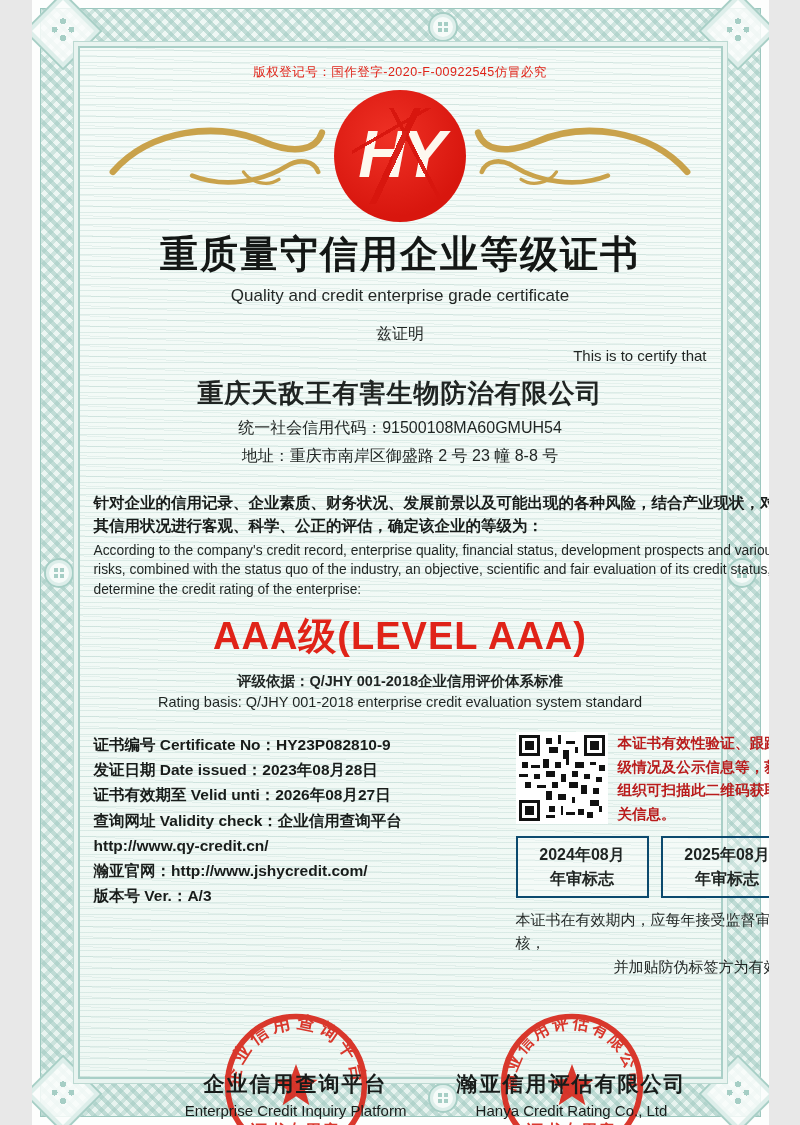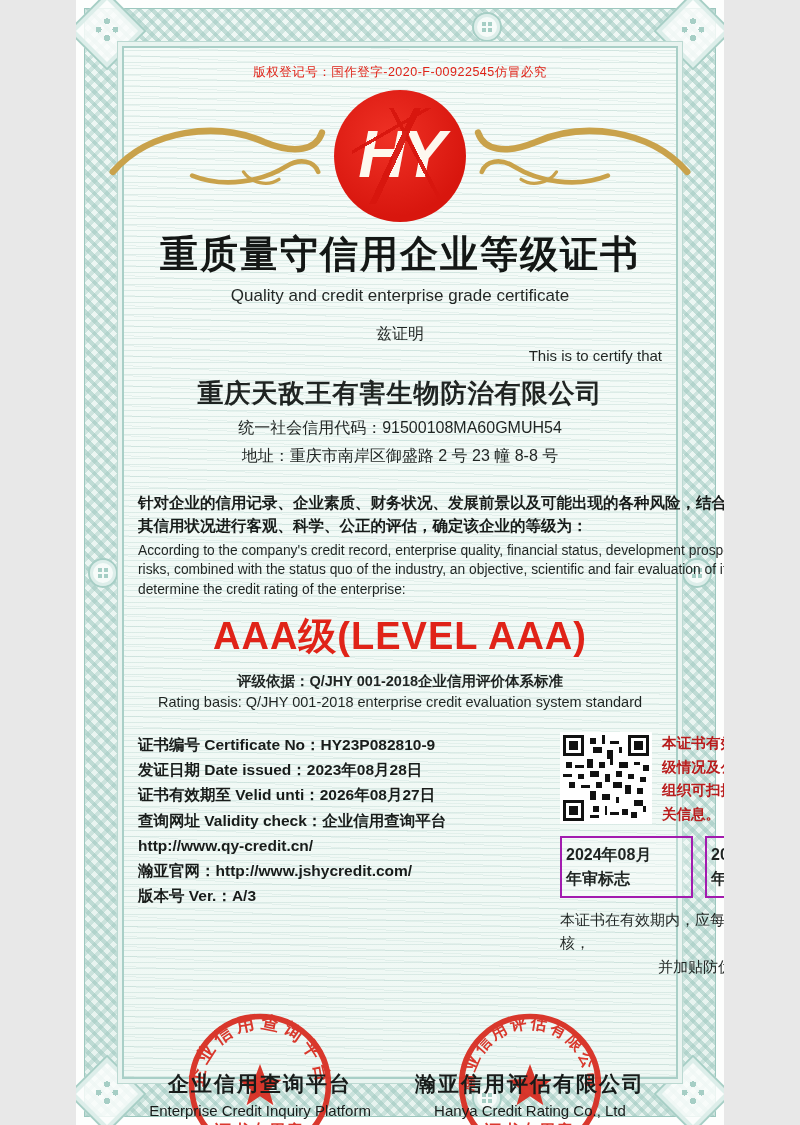--- a/index.html
+++ b/index.html
@@ -1,17 +1,17 @@
 <!DOCTYPE html>
 <html><head>
 <meta charset="utf-8">
 <style>
   html,body{margin:0;padding:0;background:#e8e8e8;}
   .page{
-    position:relative;width:648px;height:1125px;margin:0 auto;overflow:hidden;
+    position:relative;width:737px;height:1125px;margin:0 auto;overflow:hidden;
     background:#fdfefd;
     font-family:"Liberation Sans","DejaVu Sans",sans-serif;color:#1f2422;
   }
   
   .band{
     position:absolute;inset:8px;
     border:1px solid #9cc7be;
     background:
       repeating-linear-gradient(45deg, rgba(156,199,190,.55) 0 4px, rgba(255,255,255,0) 4px 9px),
       repeating-linear-gradient(-45deg, rgba(156,199,190,.38) 0 4px, rgba(255,255,255,0) 4px 9px),
@@ -90,21 +90,21 @@
 
   .details{display:flex;width:700px;margin:22px auto 0;text-align:left;gap:14px;}
   .d-left{flex:1 1 auto;font-size:15.5px;line-height:1.62;font-weight:600;color:#181c1a;}
   .d-right{flex:0 0 278px;}
   .qr-row{display:flex;gap:10px;align-items:flex-start;}
   .qr{width:92px;height:92px;background:#fff;padding:3px;box-sizing:border-box;flex:0 0 auto;}
   .qr svg{display:block;width:100%;height:100%;}
   .qr-note{font-size:14.5px;font-weight:600;line-height:1.62;text-align:justify;color:#b91c1c;}
   .badges{display:flex;gap:12px;margin-top:10px;}
   .badge{
-    flex:1 1 50%;border:2px solid #a21caf;padding:5px 4px;text-align:left;
+    flex:1 1 50%;border:2px solid #0c4a6e;padding:5px 4px;text-align:center;
     font-size:16px;font-weight:700;line-height:1.5;background:rgba(255,255,255,.25);
   }
   .sup-note{margin-top:10px;font-size:15px;font-weight:400;line-height:1.55;}
   .sup-note .l2{text-align:right;}
 
   .sigs{display:flex;justify-content:flex-end;gap:26px;margin:34px 10px 0 0;}
   .sig{position:relative;width:250px;height:158px;}
   .seal{position:absolute;left:50%;top:50%;transform:translate(-50%,-54%);width:152px;height:152px;opacity:.92;}
   .sig-cap{position:absolute;left:0;right:0;top:58px;}
   .sig-cn{font-size:21px;font-weight:700;letter-spacing:2px;color:#181c1a;}

